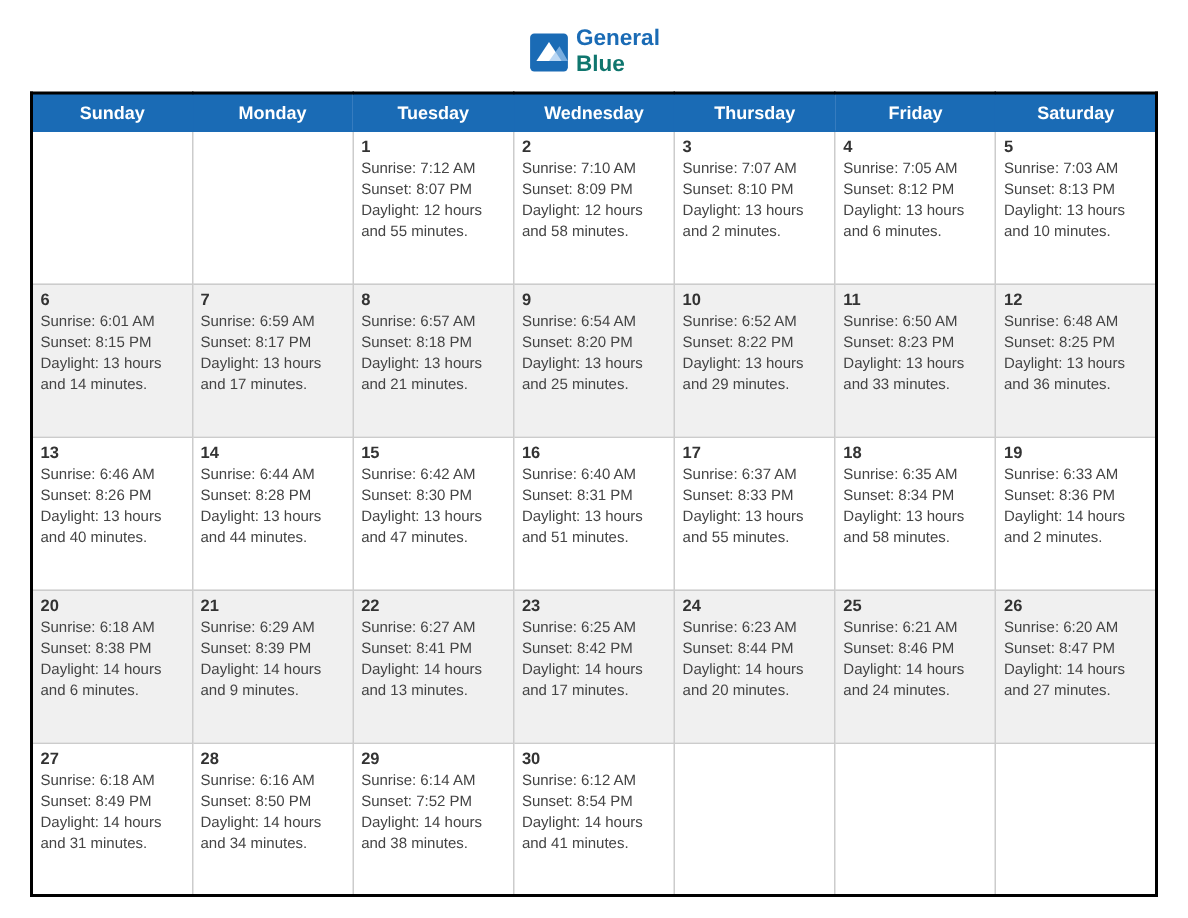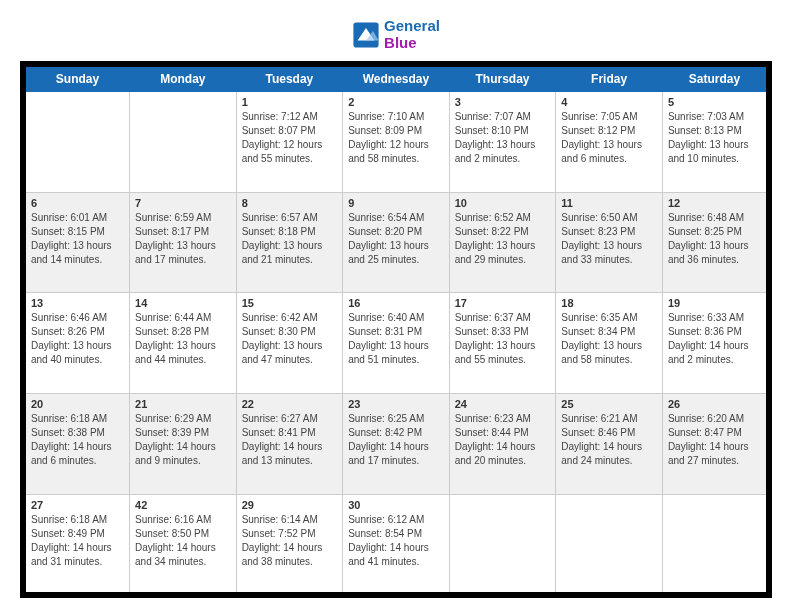--- a/index.html
+++ b/index.html
@@ -51,21 +51,21 @@
       color: #333;
       line-height: 1.1;
     }
     .location {
       font-size: 14px;
       color: #555;
       margin-top: 2px;
     }
     .calendar {
       flex: 1;
-      border: 6px solid #000000;
+      border: 2px solid #000000;
       border-collapse: collapse;
       width: 100%;
       table-layout: fixed;
     }
     .calendar th {
       background: #1a6bb5;
       color: #fff;
       font-size: 12px;
       font-weight: bold;
       text-align: center;
@@ -109,21 +109,21 @@
 <div class="page">
   <div class="header">
     <div class="logo">
       <svg class="logo-icon" viewBox="0 0 40 40">
         <rect x="2" y="2" width="36" height="36" rx="4" fill="#1a6bb5"></rect>
         <polygon points="8,28 20,10 32,28" fill="white"></polygon>
         <polygon points="20,28 30,14 38,28" fill="#a0c8f0" opacity="0.7"></polygon>
       </svg>
       <div class="logo-text">
         <div><span>General</span></div>
-        <div><span style="color:#a21caf;">Blue</span></div>
+        <div><span style="color:#0f766e;">Blue</span></div>
       </div>
     </div>
   </div>
 
   <table class="calendar">
     <thead>
       <tr>
       <th>Sunday</th>
           <th>Monday</th>
           <th>Tuesday</th>
@@ -301,21 +301,21 @@
           </td>
         </tr>
         <tr class="row-white">
           <td>
             <span class="day-num">27</span>
             <div class="day-info">Sunrise: 6:18 AM
 Sunset: 8:49 PM
 Daylight: 14 hours and 31 minutes.</div>
           </td>
           <td>
-            <span class="day-num">42</span>
+            <span class="day-num">28</span>
             <div class="day-info">Sunrise: 6:16 AM
 Sunset: 8:50 PM
 Daylight: 14 hours and 34 minutes.</div>
           </td>
           <td>
             <span class="day-num">29</span>
             <div class="day-info">Sunrise: 6:14 AM
 Sunset: 7:52 PM
 Daylight: 14 hours and 38 minutes.</div>
           </td>

